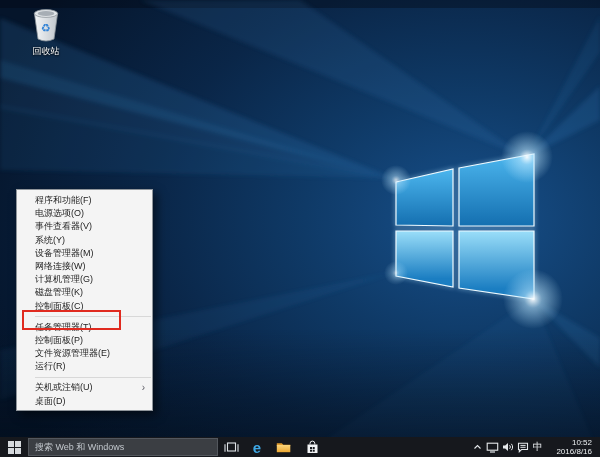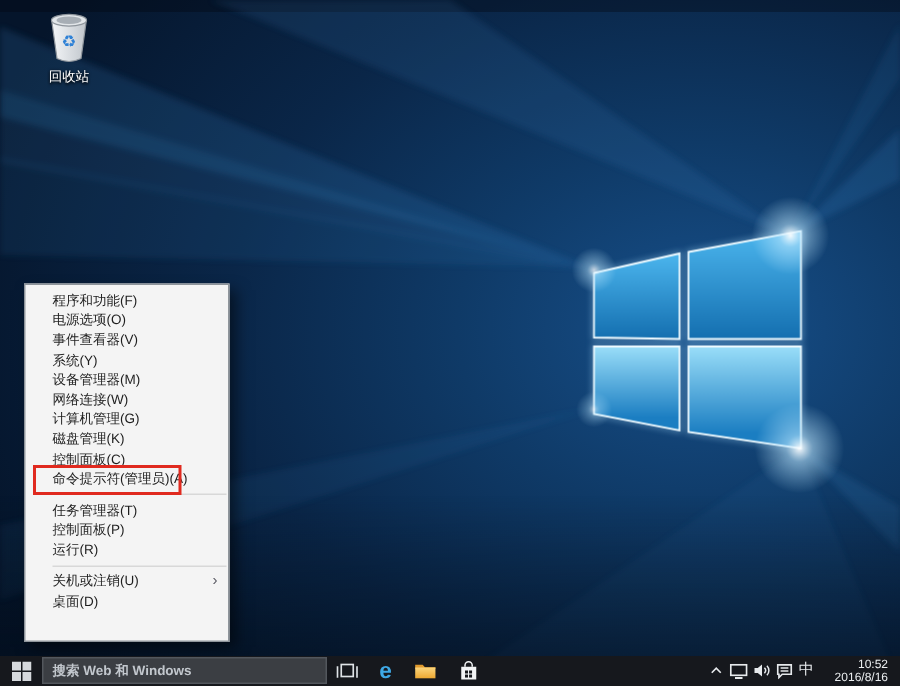--- a/index.html
+++ b/index.html
@@ -16,21 +16,21 @@
   .desktop-icon .label{
     margin-top:2px;font-size:9px;color:#fff;line-height:10px;
     text-shadow:0 1px 2px rgba(0,0,0,.9), 0 0 2px rgba(0,0,0,.8);
   }
 
   
   .context-menu{
     position:absolute;left:16px;top:189px;width:137px;box-sizing:border-box;
     background:#f4f4f4;border:1px solid #8f959b;
     box-shadow:4px 4px 9px rgba(0,0,0,.5);
-    padding:4px 0 19px 0;z-index:5;
+    padding:4px 0 2px 0;z-index:5;
   }
   .menu-item{
     height:13.2px;line-height:13.2px;font-size:9px;color:#1e1e1e;
     padding-left:18px;white-space:nowrap;position:relative;cursor:default;
   }
   .menu-sep{border-top:1px solid #d8d8d8;margin:3.5px 1px 3.5px 18px;height:0;}
   .submenu-arrow{
     position:absolute;right:7px;top:0;font-size:10px;color:#5d5d66;line-height:13.2px;
   }
   .highlight-box{
@@ -40,21 +40,21 @@
 
   
   .taskbar{
     position:absolute;left:0;bottom:0;width:600px;height:20px;
     background:#16181d;display:flex;align-items:center;z-index:10;
   }
   .start-button{width:28px;height:20px;display:flex;align-items:center;justify-content:center;}
   .search-box{
     width:176px;height:16px;background:#3b3e43;border:1px solid #53575d;
     color:#c9ced4;font-size:9px;font-family:"Liberation Sans",sans-serif;
-    padding:0 6px;outline:none;font-weight:bold;
+    padding:0 6px;outline:none;
   }
   .search-box::placeholder{color:#c2c7cd;opacity:1;}
   .tb-icon{width:26px;height:20px;display:flex;align-items:center;justify-content:center;}
   .tb-icon.store{margin-left:3px;}
   .edge-e{font-size:15px;font-weight:bold;color:#3ea8e5;line-height:15px;font-family:"Liberation Sans",sans-serif;}
   .tray{margin-left:auto;display:flex;align-items:center;height:20px;}
   .tray-icon{width:15px;height:20px;display:flex;align-items:center;justify-content:center;}
   .ime{font-size:10px;color:#e8ebee;line-height:20px;}
   .clock{
     width:47px;text-align:right;padding-right:8px;color:#eceff1;
@@ -155,24 +155,24 @@
   <div class="context-menu">
     <div class="menu-item">程序和功能(F)</div>
     <div class="menu-item">电源选项(O)</div>
     <div class="menu-item">事件查看器(V)</div>
     <div class="menu-item">系统(Y)</div>
     <div class="menu-item">设备管理器(M)</div>
     <div class="menu-item">网络连接(W)</div>
     <div class="menu-item">计算机管理(G)</div>
     <div class="menu-item">磁盘管理(K)</div>
     <div class="menu-item">控制面板(C)</div>
-    <div class="menu-item">命令提示符(管理员)(A)</div>
     <div class="menu-sep"></div>
     <div class="menu-item">任务管理器(T)</div>
     <div class="menu-item">控制面板(P)</div>
+    <div class="menu-item">文件资源管理器(E)</div>
     <div class="menu-item">运行(R)</div>
     <div class="menu-sep"></div>
     <div class="menu-item">
       <span>关机或注销(U)</span>
       <span class="submenu-arrow">›</span>
     </div>
     <div class="menu-item">桌面(D)</div>
 
     <div class="highlight-box"></div>
   </div>

